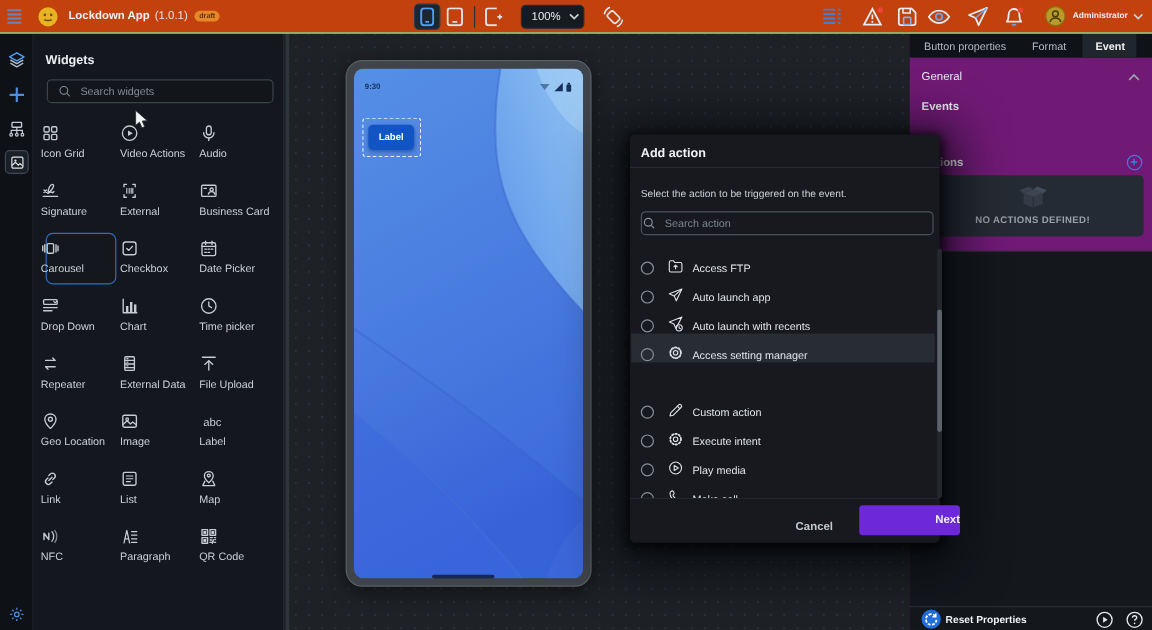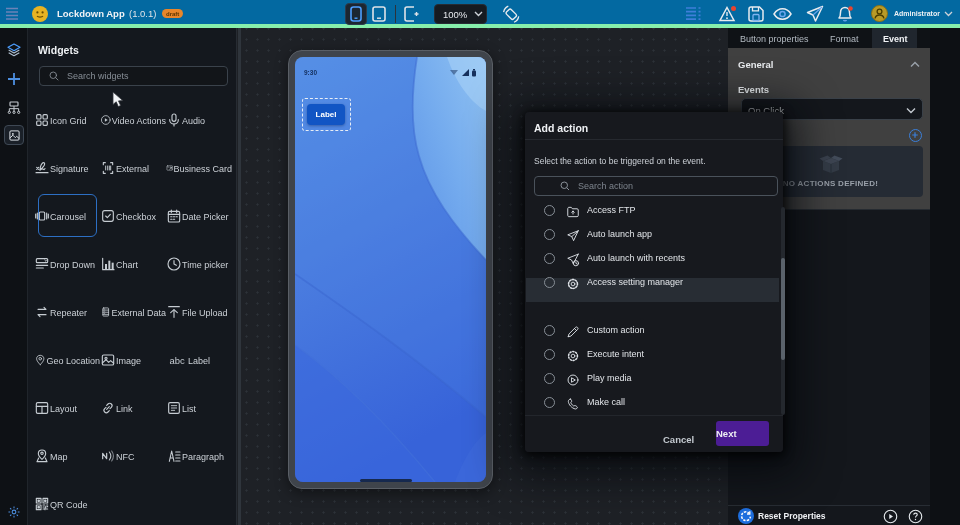--- a/index.html
+++ b/index.html
@@ -2,35 +2,35 @@
 <html><head>
 <meta charset="utf-8">
 <style>
 *{margin:0;padding:0;box-sizing:border-box}
 html,body{width:960px;height:525px;overflow:hidden;background:#0d1014;font-family:"Liberation Sans",sans-serif}
 #app{position:relative;width:960px;height:525px;overflow:hidden}
 .abs{position:absolute}
 svg.ic{stroke:#c6ccd2;fill:none;stroke-width:1.7;stroke-linecap:round;stroke-linejoin:round}
 svg.icw{stroke:#dde1e6;fill:none;stroke-width:1.6;stroke-linecap:round;stroke-linejoin:round}
 
-#topbar{position:absolute;left:0;top:0;width:960px;height:28px;background:#0369a1;border-bottom:4px solid #86efac;z-index:30}
+#topbar{position:absolute;left:0;top:0;width:960px;height:28px;background:#c2410c;border-bottom:1px solid #86efac;z-index:30}
 
 #rail{position:absolute;left:0;top:28px;width:28px;height:497px;background:#0e1115;border-right:1px solid #20252b;z-index:20}
 
 #wpanel{position:absolute;left:28px;top:28px;width:209px;height:497px;background:#14181e;z-index:10;border-right:1px solid #272c33}
 #wgrid{position:absolute;left:6px;top:60px;width:198px;display:grid;grid-template-columns:66px 66px 66px;grid-auto-rows:48px}
-.wc{display:flex;flex-direction:row;align-items:center;padding-top:15px}
+.wc{display:flex;flex-direction:column;align-items:flex-start;padding-top:15px}
 .wl{font-size:9px;color:#ccd1d7;margin-top:4px;white-space:nowrap;line-height:11px}
 
 #canvas{position:absolute;left:237px;top:28px;width:521px;height:497px;background-color:#1e2126;background-image:radial-gradient(circle,#2d3238 0.9px,rgba(0,0,0,0) 1.2px);background-size:11px 11px;background-position:4px 6px;z-index:1}
 
-#rpanel{position:absolute;left:728px;top:28px;width:202px;height:497px;background:#404040;z-index:2}
+#rpanel{position:absolute;left:758px;top:28px;width:202px;height:497px;background:#701a75;z-index:2}
 
 #modal{position:absolute;left:525px;top:112px;width:258px;height:340px;background:#17191e;border-radius:4px;box-shadow:0 2px 10px 2px rgba(0,0,0,.75),0 8px 42px 14px rgba(4,7,11,.75);z-index:15}
-.mr{position:absolute;left:19px;display:flex;align-items:flex-start;height:24px;width:240px}
+.mr{position:absolute;left:9px;display:flex;align-items:flex-end;height:24px;width:240px}
 .radio{width:11px;height:11px;border:1.5px solid #878e96;border-radius:50%;margin-right:11px;flex:none}
 .mtxt{font-size:9px;color:#e2e5e9}
 .micon{width:14px;height:14px;margin-right:7px;flex:none}
 </style>
 </head>
 <body>
 <div id="app">
 <div id="canvas"></div>
 <div id="topbar">
   <svg class="abs" style="left:6px;top:7px" width="12" height="13" viewBox="0 0 12 13">
@@ -288,27 +288,20 @@
           <span class="wl">Image</span>
         </div>
     <div class="wc">
           <svg width="22" height="16" viewBox="0 0 30 22">
             <text x="15" y="16" text-anchor="middle" font-size="13" fill="#c6ccd2" font-family="Liberation Sans,sans-serif">abc</text>
           </svg>
           <span class="wl">Label</span>
         </div>
     <div class="wc">
           <svg class="ic" width="16" height="16" viewBox="0 0 24 24">
-            <rect x="3.5" y="4" width="17" height="16" rx="2"></rect>
-            <path d="M3.5 9.5 L20.5 9.5 M12 9.5 L12 20"></path>
-          </svg>
-          <span class="wl">Layout</span>
-        </div>
-    <div class="wc">
-          <svg class="ic" width="16" height="16" viewBox="0 0 24 24">
             <path d="M10 14 L14 10"></path>
             <path d="M9 11 L7 13 a3.5 3.5 0 0 0 5 5 l2 -2"></path>
             <path d="M15 13 L17 11 a3.5 3.5 0 0 0 -5 -5 l-2 2"></path>
           </svg>
           <span class="wl">Link</span>
         </div>
     <div class="wc">
           <svg class="ic" width="16" height="16" viewBox="0 0 24 24">
             <rect x="4" y="4" width="16" height="16" rx="2"></rect>
             <path d="M8 8.5 L16 8.5 M8 12 L16 12 M8 15.5 L13 15.5" stroke-width="1.4"></path>
@@ -353,31 +346,25 @@
         </div>
   </div>
 </div>
 <div class="abs" style="left:238px;top:28px;width:3px;height:497px;background:#2f353c;z-index:4"></div>
 <div id="rpanel">
   <div class="abs" style="left:0;top:0;width:202px;height:20px;background:#0f1216"></div>
   <div class="abs" style="left:144px;top:0;width:45px;height:20px;background:#20262e"></div>
   <span class="abs" style="left:12px;top:6px;font-size:9px;color:#b3bac2">Button properties</span>
   <span class="abs" style="left:102px;top:6px;font-size:9px;color:#b3bac2">Format</span>
   <span class="abs" style="left:155px;top:6px;font-size:9px;font-weight:bold;color:#f2f4f7">Event</span>
-  <span class="abs" style="left:10px;top:31px;font-size:9.5px;font-weight:bold;color:#e9ecef">General</span>
+  <span class="abs" style="left:10px;top:31px;font-size:9.5px;font-weight:normal;color:#e9ecef">General</span>
   <svg class="abs" style="left:182px;top:33px" width="10" height="7" viewBox="0 0 10 7">
         <path d="M1 5.5 L5 1.5 L9 5.5" stroke="#9aa2ab" stroke-width="1.4" fill="none"></path>
       </svg>
   <span class="abs" style="left:10px;top:56px;font-size:9.5px;font-weight:bold;color:#e9ecef">Events</span>
-  <div class="abs" style="left:13px;top:70px;width:182px;height:22px;border:1px solid #3a4149;border-radius:5px;background:#14171c">
-    <span class="abs" style="left:6px;top:6px;font-size:9.5px;color:#dfe3e7">On Click</span>
-    <svg class="abs" style="left:164px;top:8px" width="10" height="7" viewBox="0 0 10 7">
-          <path d="M1 1.5 L5 5.5 L9 1.5" stroke="#c3c9cf" stroke-width="1.4" fill="none"></path>
-        </svg>
-  </div>
   <span class="abs" style="left:10px;top:102px;font-size:9.5px;font-weight:bold;color:#e9ecef">Actions</span>
   <div class="abs" style="left:181px;top:101px;width:13px;height:13px;border:1.3px solid #3b7fd9;border-radius:50%">
     <svg width="8" height="8" viewBox="0 0 10 10" style="margin:1.2px;display:block">
           <path d="M5 1.5 L5 8.5 M1.5 5 L8.5 5" stroke="#3b7fd9" stroke-width="1.5"></path>
         </svg>
   </div>
   <div class="abs" style="left:10px;top:118px;width:185px;height:51px;background:#252b34;border-radius:4px">
     <svg class="abs" style="left:81px;top:8px" width="24" height="20" viewBox="0 0 24 20">
       <path d="M4 7 L12 10 L20 7 L20 16 L12 19 L4 16 Z" fill="#333b46"></path>
       <path d="M12 10 L12 19" stroke="#272e37" stroke-width="1"></path>
@@ -405,21 +392,21 @@
           <circle cx="12" cy="12" r="10" stroke="#e4e8ec" stroke-width="1.8" fill="none"></circle>
           <path d="M9.2 9.2 C9.2 7.6 10.4 6.6 12 6.6 C13.6 6.6 14.8 7.7 14.8 9.1 C14.8 11 12 11.2 12 13.4" stroke="#e4e8ec" stroke-width="1.8" fill="none"></path>
           <circle cx="12" cy="16.8" r="1.1" fill="#e4e8ec"></circle>
         </svg>
   </div>
 </div>
 <div id="modal">
   <span class="abs" style="left:9px;top:10px;font-size:10.5px;font-weight:bold;color:#f0f2f5">Add action</span>
   <div class="abs" style="left:0;top:27px;width:258px;height:1px;background:#26292f"></div>
   <span class="abs" style="left:9px;top:44px;font-size:8.5px;color:#ced3d9">Select the action to be triggered on the event.</span>
-  <div class="abs" style="left:9px;top:64px;width:244px;height:20px;border:1px solid #4a525b;border-radius:4px;display:flex;align-items:center;padding-left:24px">
+  <div class="abs" style="left:9px;top:64px;width:244px;height:20px;border:1px solid #4a525b;border-radius:4px;display:flex;align-items:center;padding-left:0">
     <svg width="12" height="12" viewBox="0 0 24 24" style="stroke:#8a9199;fill:none;stroke-width:2">
           <circle cx="10.5" cy="10.5" r="6.5"></circle>
           <path d="M15.5 15.5 L20 20"></path>
         </svg>
     <span style="font-size:9px;color:#7d848d;margin-left:7px">Search action</span>
   </div>
   <div class="abs" style="left:1px;top:166px;width:253px;height:24px;background:#282d34"></div>
   <div class="mr" style="top:93px">
     <span class="radio"></span>
     <svg class="micon icw" viewBox="0 0 24 24">
@@ -479,21 +466,21 @@
   </div>
   <div class="mr" style="top:285px">
     <span class="radio"></span>
     <svg class="micon icw" viewBox="0 0 24 24">
           <path d="M7.5 3.5 C8.5 3.5 9.8 6 9.8 7.2 C9.8 8.2 8.8 8.6 8.3 9.5 C8 10.2 10.5 14 12.8 15.2 C13.7 15.7 14.5 14.4 15.5 14.6 C16.6 14.8 19.5 16.8 19.5 17.8 C19.5 19.3 17.5 20.8 16 20.5 C10 19.5 4.2 12.5 4 7.5 C3.9 5.5 6 3.5 7.5 3.5 Z"></path>
         </svg>
     <span class="mtxt">Make call</span>
   </div>
   <div class="abs" style="left:0;top:303px;width:258px;height:37px;background:#17191e;border-top:1px solid #23262c;border-radius:0 0 4px 4px"></div>
   <span class="abs" style="left:138px;top:322px;font-size:9.5px;font-weight:bold;color:#c3c9cf">Cancel</span>
-  <div class="abs" style="left:191px;top:309px;width:53px;height:25px;background:#4c1d95;border-radius:3px;text-align:left;line-height:25px;font-size:9.5px;font-weight:bold;color:#eef0f3">Next</div>
+  <div class="abs" style="left:191px;top:309px;width:84px;height:25px;background:#6d28d9;border-radius:3px;text-align:right;line-height:25px;font-size:9.5px;font-weight:bold;color:#eef0f3">Next</div>
   <div class="abs" style="left:256px;top:95px;width:4px;height:208px;background:#24282e;border-radius:2px"></div>
   <div class="abs" style="left:256px;top:146px;width:4px;height:102px;background:#5a626b;border-radius:2px"></div>
 </div>
 <div id="phone" class="abs" style="left:288px;top:50px;width:205px;height:439px;background:#3f444b;border:1px solid #5a5f66;border-radius:14px;z-index:3;box-shadow:0 4px 14px rgba(0,0,0,.45)">
   <div class="abs" style="left:6px;top:6px;width:191px;height:425px;border-radius:8px;overflow:hidden">
     <svg width="191" height="425" viewBox="0 0 191 425" preserveAspectRatio="none">
       <defs>
         <linearGradient id="bg1" x1="0" y1="0" x2="0.25" y2="1">
           <stop offset="0" stop-color="#5a95e7"></stop>
               <stop offset="0.5" stop-color="#4a7cdf"></stop>

